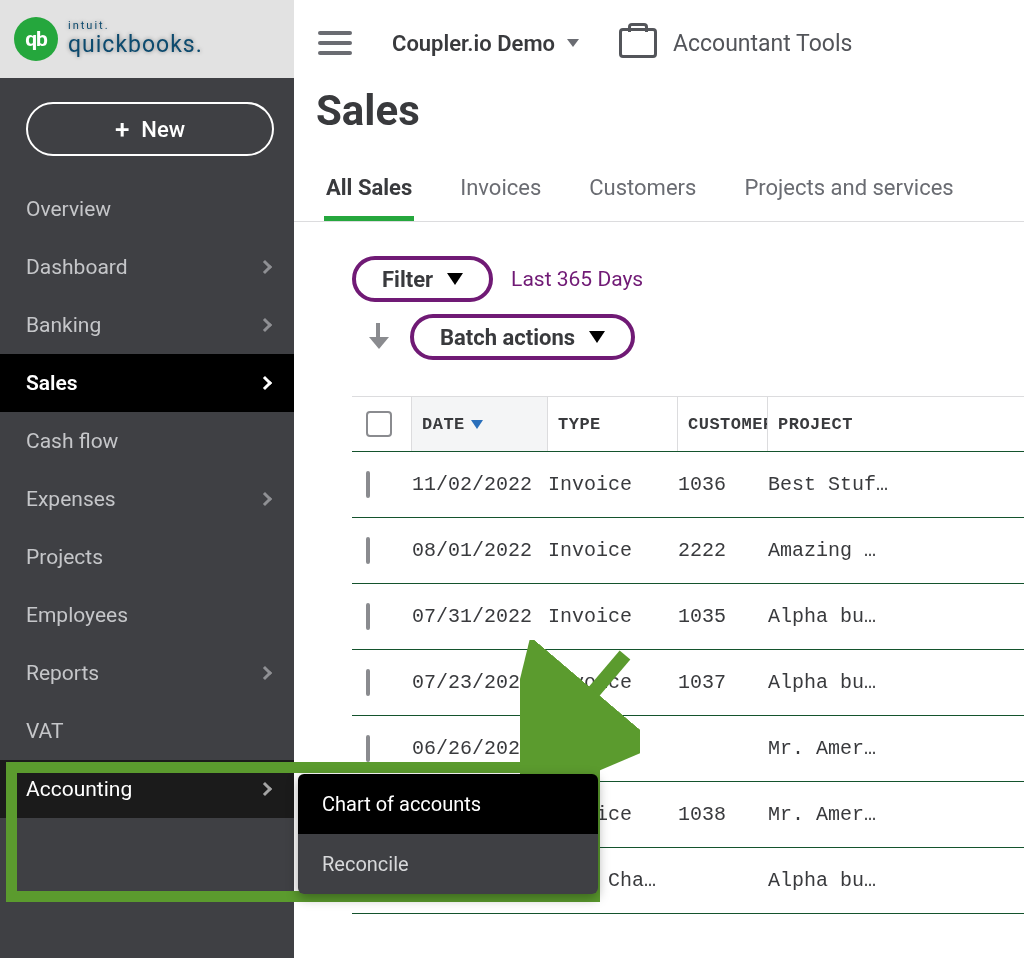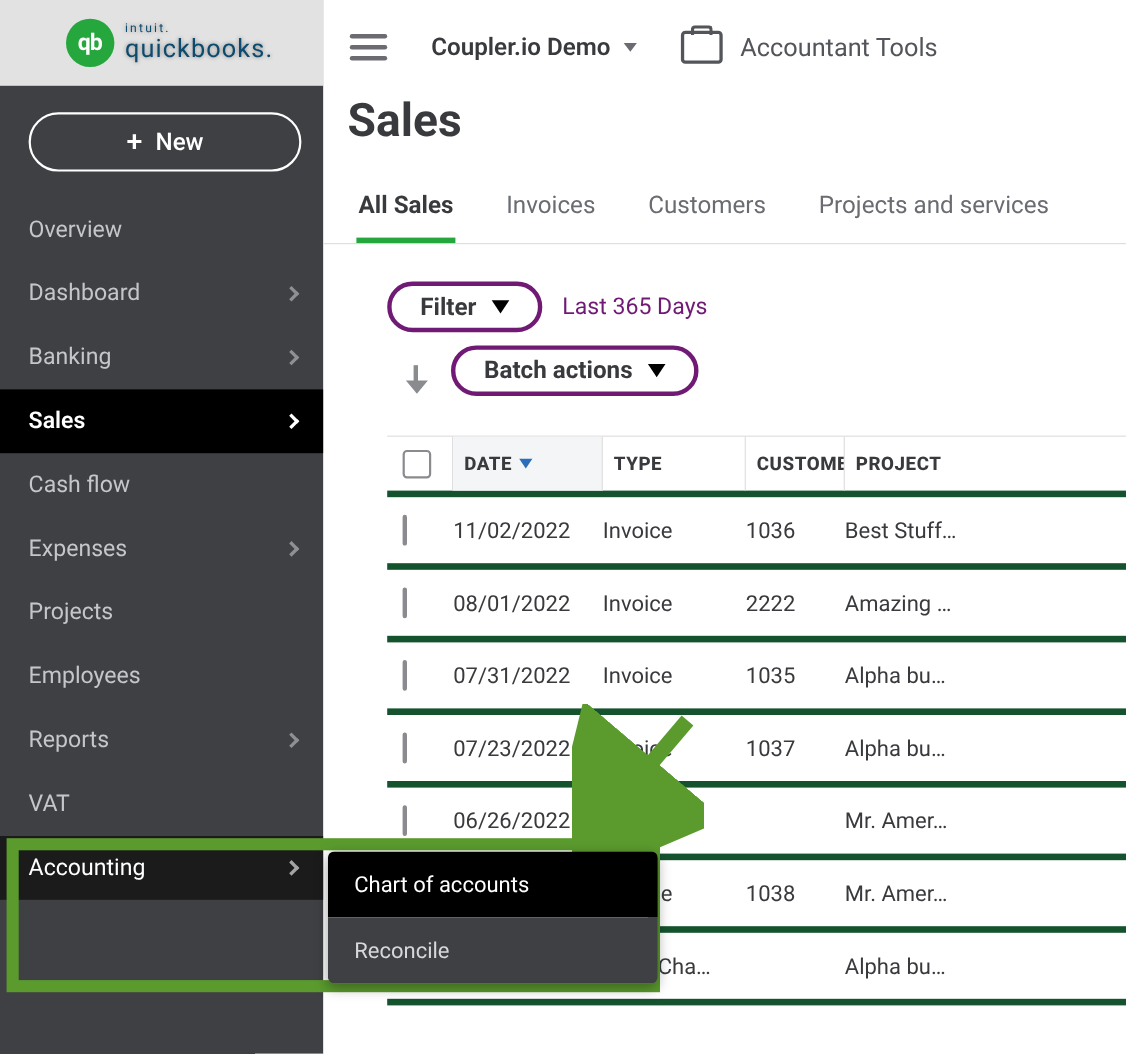--- a/index.html
+++ b/index.html
@@ -1,21 +1,21 @@
 <!DOCTYPE html>
 <html><head>
   <meta charset="utf-8">
   <style>
     * { box-sizing: border-box; }
     html, body { margin:0; padding:0; height:100%; font-family:-apple-system,BlinkMacSystemFont,"Segoe UI",Roboto,"Helvetica Neue",Arial,sans-serif; }
     body { display:flex; width:1024px; height:958px; overflow:hidden; color:#393a3d; }
 
     
     .sidebar { flex:0 0 294px; width:294px; height:100%; background:#3f4044; }
-    .brand-band { height:78px; background:#e2e2e2; display:flex; align-items:center; padding-left:14px; gap:10px;justify-content:center; }
+    .brand-band { height:78px; background:#e2e2e2; display:flex; align-items:center; padding-left:14px; gap:10px; }
     .brand-mark { width:44px; height:44px; border-radius:50%; background:#25a73d; display:flex; align-items:center; justify-content:center; color:#fff; font-weight:700; font-size:21px; letter-spacing:-1px; }
     .brand-text { font-weight:400; font-size:23px; color:#0c4a6e; letter-spacing:1px; text-shadow:0 0 4px rgba(0,0,0,.4); }
     .brand-text .intuit { font-size:11px; letter-spacing:2px; display:block; line-height:1; }
     .brand-text .qb { line-height:1; }
 
     .new-btn { margin:24px 20px 24px 26px; height:54px; border:2px solid #fff; border-radius:28px; color:#fff; display:flex; align-items:center; justify-content:center; gap:12px; font-size:22px; font-weight:500; cursor:pointer; }
     .new-btn .plus { font-size:26px; line-height:1; }
 
     .nav-item { height:58px; display:flex; align-items:center; justify-content:space-between; padding:0 24px 0 26px; color:#c5c6c9; font-size:21px; cursor:pointer; }
     .nav-item.active { background:#000; color:#fff; font-weight:600; }
@@ -49,28 +49,28 @@
 
     .tabs { display:flex; gap:44px; padding:32px 0 0 30px; border-bottom:1px solid #dcdcde; }
     .tab { font-size:22px; color:#6a6c72; padding:0 2px 16px; cursor:pointer; }
     .tab.active { color:#393a3d; font-weight:700; border-bottom:5px solid #25a73d; }
 
     .toolbar { padding:34px 0 8px 58px; }
     .row1 { display:flex; align-items:center; gap:18px; }
     .pill { height:46px; border:4px solid #701a75; border-radius:32px; padding:0 26px; display:flex; align-items:center; gap:14px; font-size:22px; font-weight:700; cursor:pointer; }
     .tri-down { width:0; height:0; border-left:8px solid transparent; border-right:8px solid transparent; border-top:12px solid #000; }
     .range-label { font-size:21px; color:#701a75; }
-    .row2 { display:flex; align-items:flex-end; gap:20px; margin-top:12px; padding-left:16px; }
+    .row2 { display:flex; align-items:center; gap:20px; margin-top:12px; padding-left:16px; }
     .dlicon { width:22px; height:28px; position:relative; }
     .dlicon::before { content:""; position:absolute; left:8px; top:0; width:4px; height:20px; background:#8a8b8f; }
     .dlicon::after { content:""; position:absolute; left:1px; top:14px; width:0; height:0; border-left:10px solid transparent; border-right:10px solid transparent; border-top:12px solid #8a8b8f; }
 
     
     .table { margin:28px 0 0 58px; min-width:640px; }
-    .thead, .trow { display:grid; grid-template-columns:60px 136px 130px 90px 130px 100px; align-items:center; border-bottom:6px solid #14532d; }
+    .thead, .trow { display:grid; grid-template-columns:60px 136px 130px 90px 130px 100px; align-items:center; border-bottom:1px solid #14532d;font-family:Liberation Mono, monospace; }
     .thead { height:56px; font-size:16px; font-weight:800; letter-spacing:.5px; color:#393a3d; background:#fff; border-top:1px solid #dcdcde; }
     .thead .date { background:#f4f5f6; height:100%; display:flex; align-items:center; padding-left:10px; gap:6px; }
     .sort-caret { width:0; height:0; border-left:6px solid transparent; border-right:6px solid transparent; border-top:9px solid #2a6fbb; }
     .trow { height:66px; font-size:20px; color:#393a3d; }
     .cb { width:26px; height:26px; border:2px solid #8a8b8f; border-radius:4px; margin-left:14px; cursor:pointer; }
     .cell { overflow:hidden; text-overflow:ellipsis; white-space:nowrap; padding-right:8px; }
     .thead .cell { font-size:17px; }
     .thead > div { border-right:1px solid #dcdcde; height:100%; display:flex; align-items:center; }
     .thead > div:last-child { border-right:none; }
   </style>

